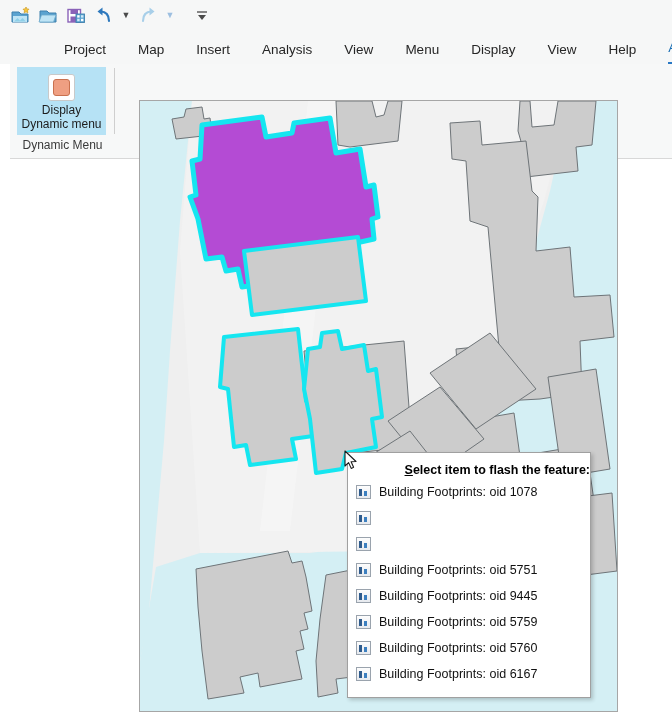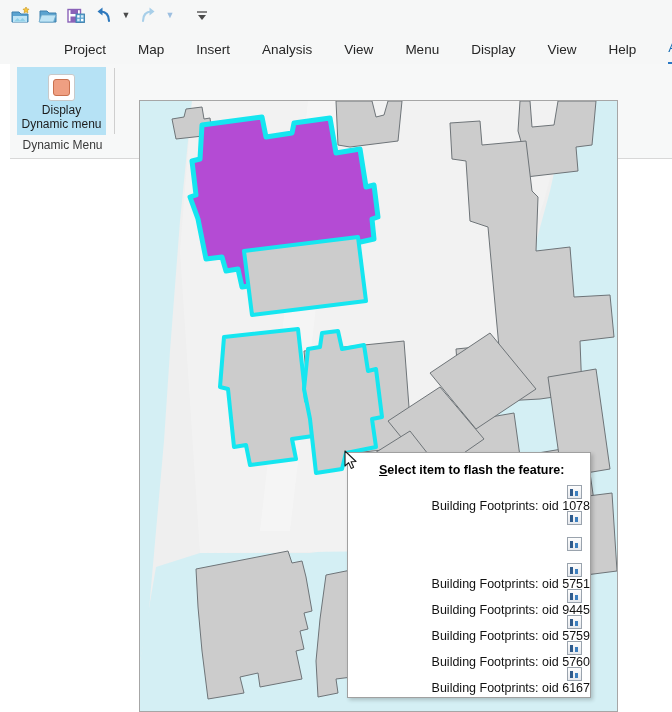--- a/index.html
+++ b/index.html
@@ -116,26 +116,27 @@
     background:#ffffff;
     border:1px solid #a0a0a0;
     box-shadow:2px 2px 4px rgba(0,0,0,0.20);
     box-sizing:border-box;
     padding:5px 0 4px 0;
   }
   #ctx-header{
     font-size:12.5px;font-weight:bold;color:#000;
     padding:5px 0 8px 31px;
     white-space:nowrap;
+    text-align:right;
   }
   .ctx-item{
-    display:flex;align-items:flex-end;
+    display:flex;align-items:flex-start;
     height:26px;
     padding-left:8px;
-    cursor:default;white-space:nowrap;flex-direction:column;
+    cursor:default;white-space:nowrap;
   }
   .mi-icon{
     width:15px;height:14px;margin-right:8px;
     flex:0 0 auto;
     border:1px solid #9aa3ad;
     background:linear-gradient(#fdfdfd,#e6e9ee);
     box-sizing:border-box;
     position:relative;
     display:flex;align-items:center;justify-content:center;
   }

